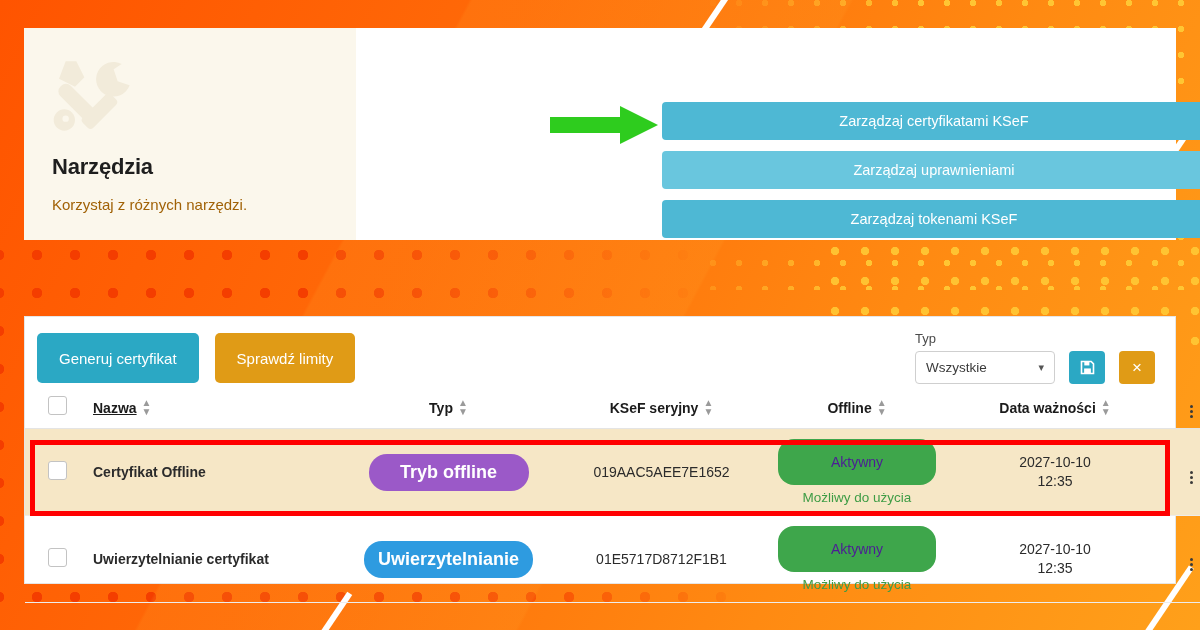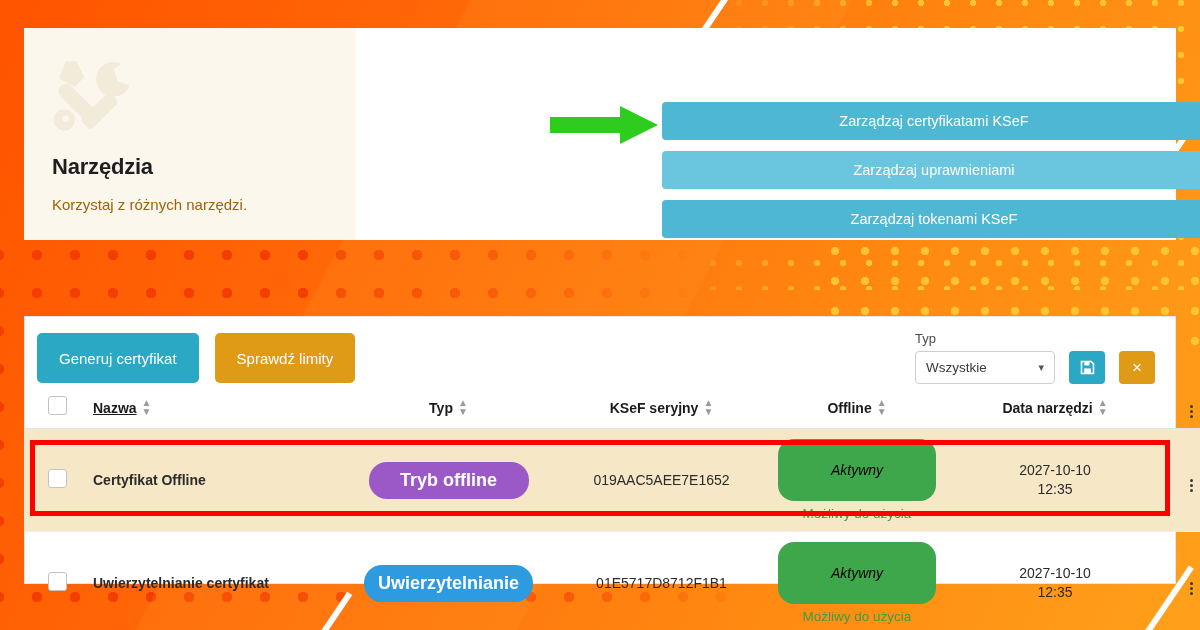--- a/index.html
+++ b/index.html
@@ -266,26 +266,25 @@
     border-radius: 18px;
     color: #FFFFFF;
     font-size: 18px;
     box-sizing: border-box;
     cursor: pointer;
     font-weight: bold;
   }
   .status-pill {
     display: inline-block;
     min-width: 158px;
-    padding: 23px 14px;
+    padding: 15px 14px;
     border-radius: 16px;
-    color: #000000;
+    color: #4c1d95;
     font-size: 14px;
     box-sizing: border-box;
-    font-style: italic;
   }
   .status-sub {
     margin-top: 5px;
     font-size: 13.5px;
     color: #3E9C45;
   }
   .date-main { line-height: 1.35; }
   .kebab {
     color: #3A3A3A;
     font-size: 17px;
@@ -412,21 +411,21 @@
           </span>
         </th>
         <th class="col-sts">
           <span class="th-inner">
             <span>Offline</span>
             <span class="sort-ico">▲<span>▼</span></span>
           </span>
         </th>
         <th class="col-date">
           <span class="th-inner">
-            <span>Data narzędzi</span>
+            <span>Data ważności</span>
             <span class="sort-ico">▲<span>▼</span></span>
           </span>
         </th>
         <th class="col-menu">
           <span class="kebab">
               <i></i>
               <i></i>
               <i></i>
             </span>
         </th>

